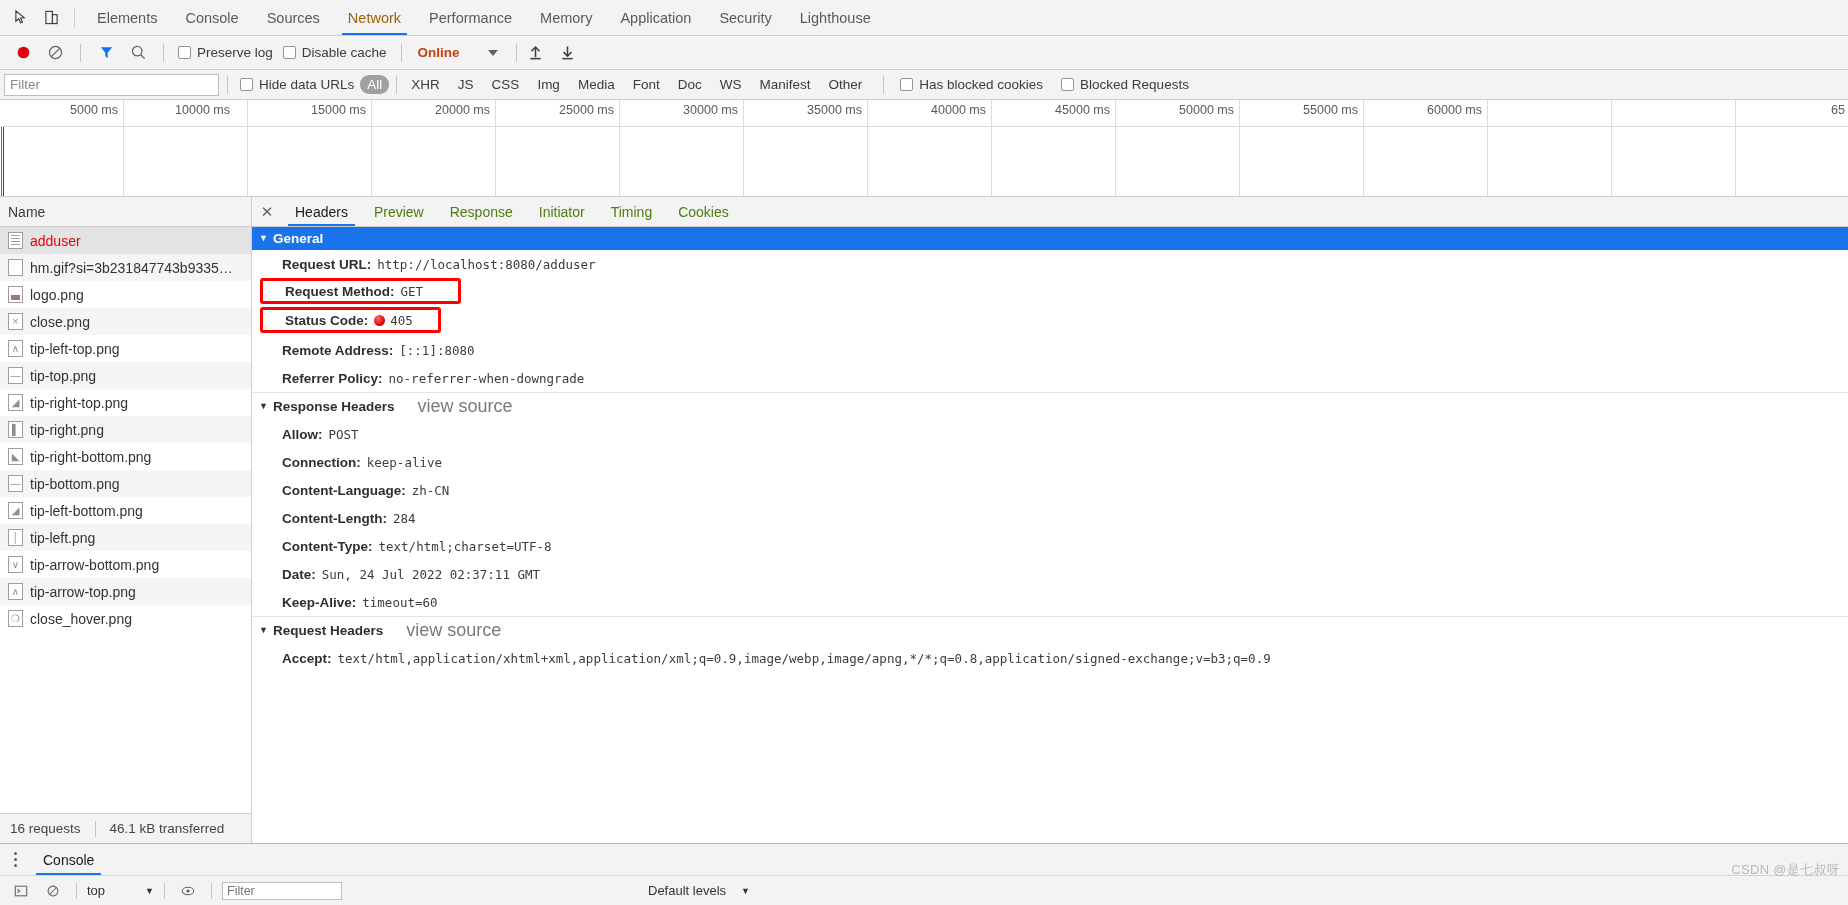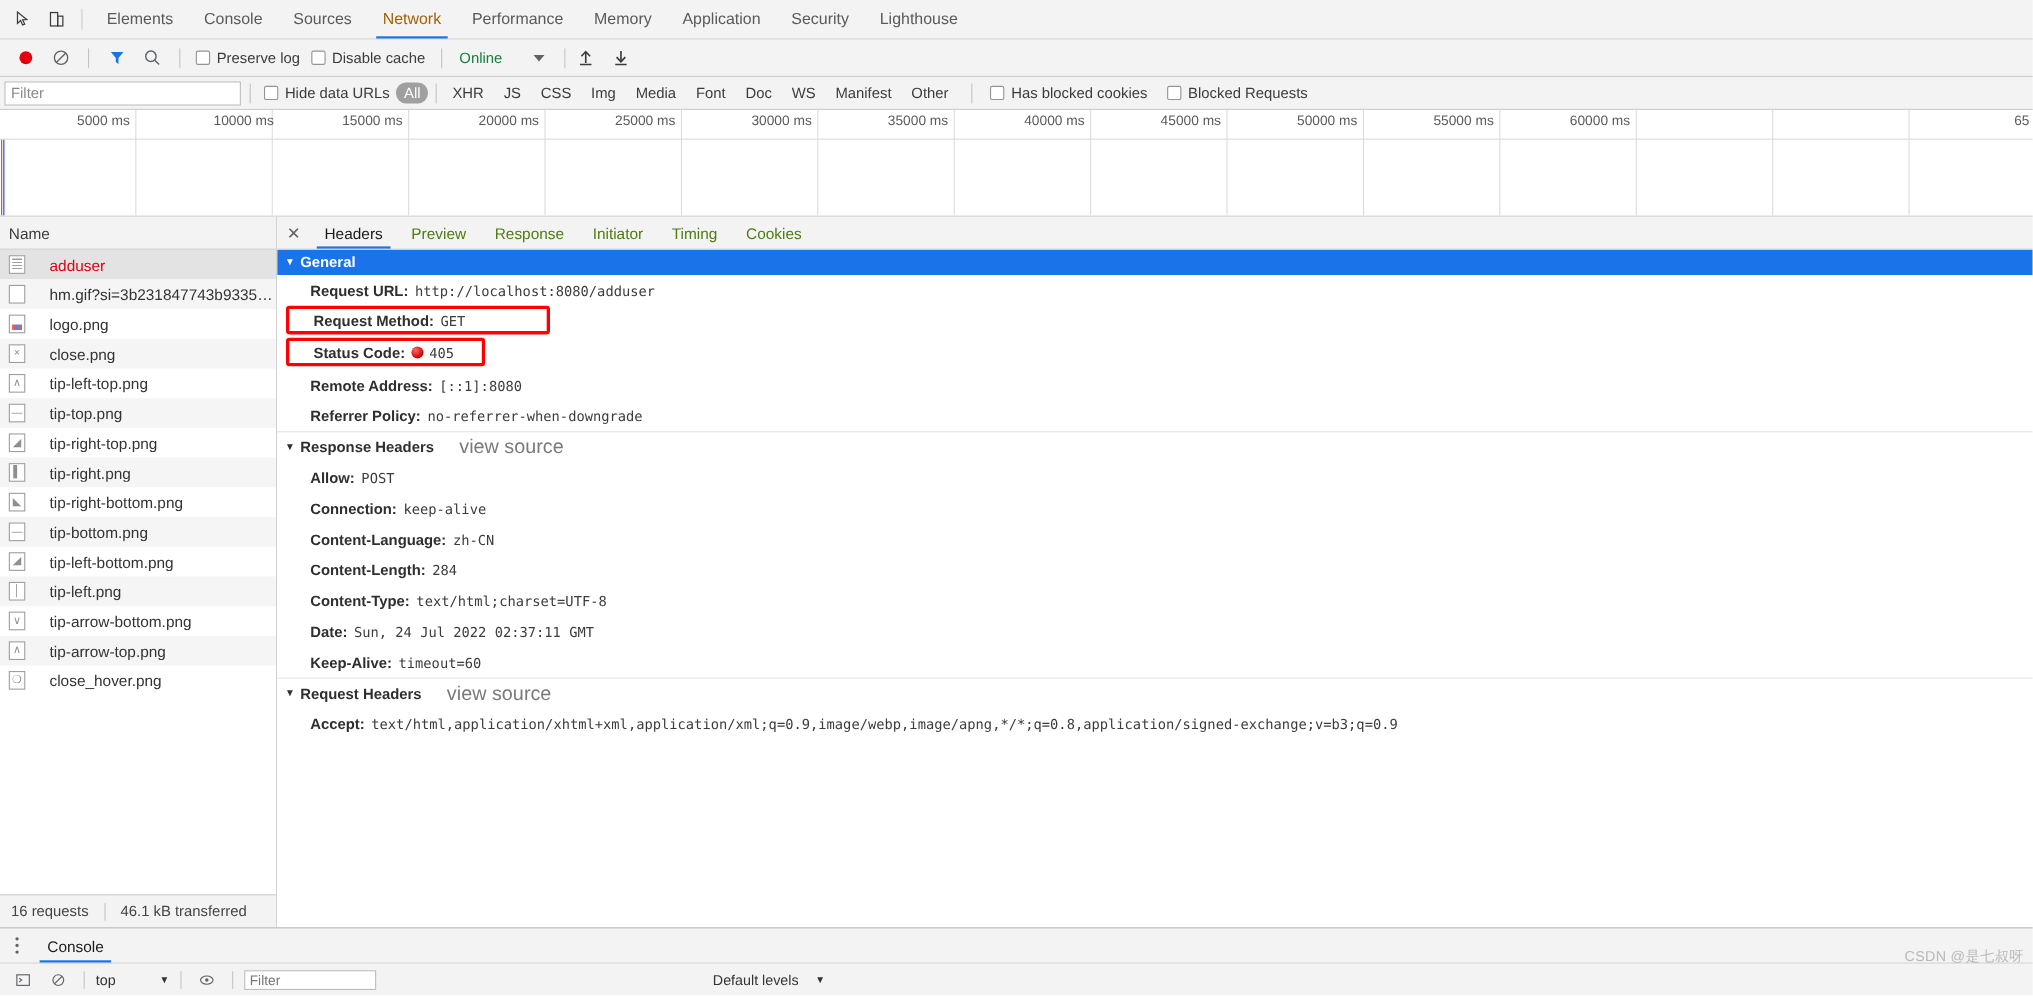--- a/index.html
+++ b/index.html
@@ -47,21 +47,21 @@
     padding-left: 8px; gap: 2px;
   }
   .ctl { width: 30px; height: 28px; display:flex; align-items:center; justify-content:center; cursor:pointer; }
   .ctl-sep { width: 1px; height: 18px; background: #c4c4c4; margin: 0 8px; }
   .cb-wrap { display: flex; align-items: center; gap: 6px; cursor: pointer; padding: 0 4px; }
   .cb {
     width: 13px; height: 13px; border: 1px solid #949494;
     border-radius: 2px; background: #fff; display:inline-block;
   }
   .cb-label { font-size: 13.5px; color: #3c3c3c; }
-  .throttle { font-size: 13.5px; color: #15803d; padding-left: 6px; }
+  .throttle { font-size: 13.5px; color: #c2410c; padding-left: 6px; font-weight: bold; }
   .caret-dn {
     width: 0;height:0; border-left:5px solid transparent; border-right:5px solid transparent;
     border-top:6px solid #5f6368; margin: 0 16px 0 26px;
   }
 
   
   .filterbar {
     height: 30px; min-height: 30px;
     background: #f3f3f3;
     border-bottom: 1px solid #cdcdcd;
@@ -112,21 +112,21 @@
   }
   .list-head {
     height: 30px; min-height:30px; background: #f3f3f3;
     border-bottom: 1px solid #cdcdcd;
     display: flex; align-items: center; padding-left: 8px;
     font-size: 14px; color: #3c3c3c;
   }
   .list-body { flex: 1; overflow: hidden; }
   .req-row {
     height: 27px; display: flex; align-items: center;
-    padding-left: 8px; gap: 22px; font-size: 14px; color: #333;
+    padding-left: 8px; gap: 7px; font-size: 14px; color: #333;
     cursor: pointer; white-space: nowrap; overflow: hidden;
   }
   .req-row:nth-child(even) { background: #f5f5f5; }
   .req-row.selected { background: #e3e3e3; }
   .req-row .nm { overflow: hidden; text-overflow: ellipsis; }
   .req-row.err .nm { color: #e3000f; }
   .ficon {
     width: 15px; height: 17px; min-width: 15px;
     border: 1px solid #9e9e9e; background: #fff;
     display: flex; align-items: center; justify-content: center;
@@ -191,21 +191,21 @@
   .kv { height: 28px; display:flex; align-items:center; padding-left: 30px; position: relative; }
   .k { font-weight: bold; font-size: 13.5px; color: #2f2f2f; }
   .v {
     font-family: "DejaVu Sans Mono", "Liberation Mono", monospace;
     font-size: 12.5px; color: #3c3c3c; margin-left: 6px;
     white-space: nowrap; overflow: hidden;
   }
   .kv.boxed {
     margin-left: 8px; padding-left: 22px;
     border: 3px solid #ff0000; border-radius: 3px;
-    height: 26px; width: 240px;
+    height: 26px; width: 201px;
   }
   .kv.boxed2 {
     margin-left: 8px; padding-left: 22px;
     border: 3px solid #ff0000; border-radius: 3px;
     height: 26px; width: 181px;
   }
   .statusdot {
     width: 11px; height: 11px; border-radius: 50%;
     background: radial-gradient(circle at 35% 30%, #ff6a5e, #cc0000 70%);
     display:inline-block; margin: 0 5px 0 6px;
@@ -383,21 +383,21 @@
   </div>
 
   <div class="overview">
     <div class="ov-topline"></div>
     <div class="ov-marker-red"></div>
     <div class="ov-marker-blue"></div>
 
     <div class="ov-div" style="left:123px"></div>
     <div class="ov-label" style="left:123px">5000 ms</div>
     <div class="ov-div" style="left:247px"></div>
-    <div class="ov-label" style="left:254px">10000 ms</div>
+    <div class="ov-label" style="left:235px">10000 ms</div>
     <div class="ov-div" style="left:371px"></div>
     <div class="ov-label" style="left:371px">15000 ms</div>
     <div class="ov-div" style="left:495px"></div>
     <div class="ov-label" style="left:495px">20000 ms</div>
     <div class="ov-div" style="left:619px"></div>
     <div class="ov-label" style="left:619px">25000 ms</div>
     <div class="ov-div" style="left:743px"></div>
     <div class="ov-label" style="left:743px">30000 ms</div>
     <div class="ov-div" style="left:867px"></div>
     <div class="ov-label" style="left:867px">35000 ms</div>

